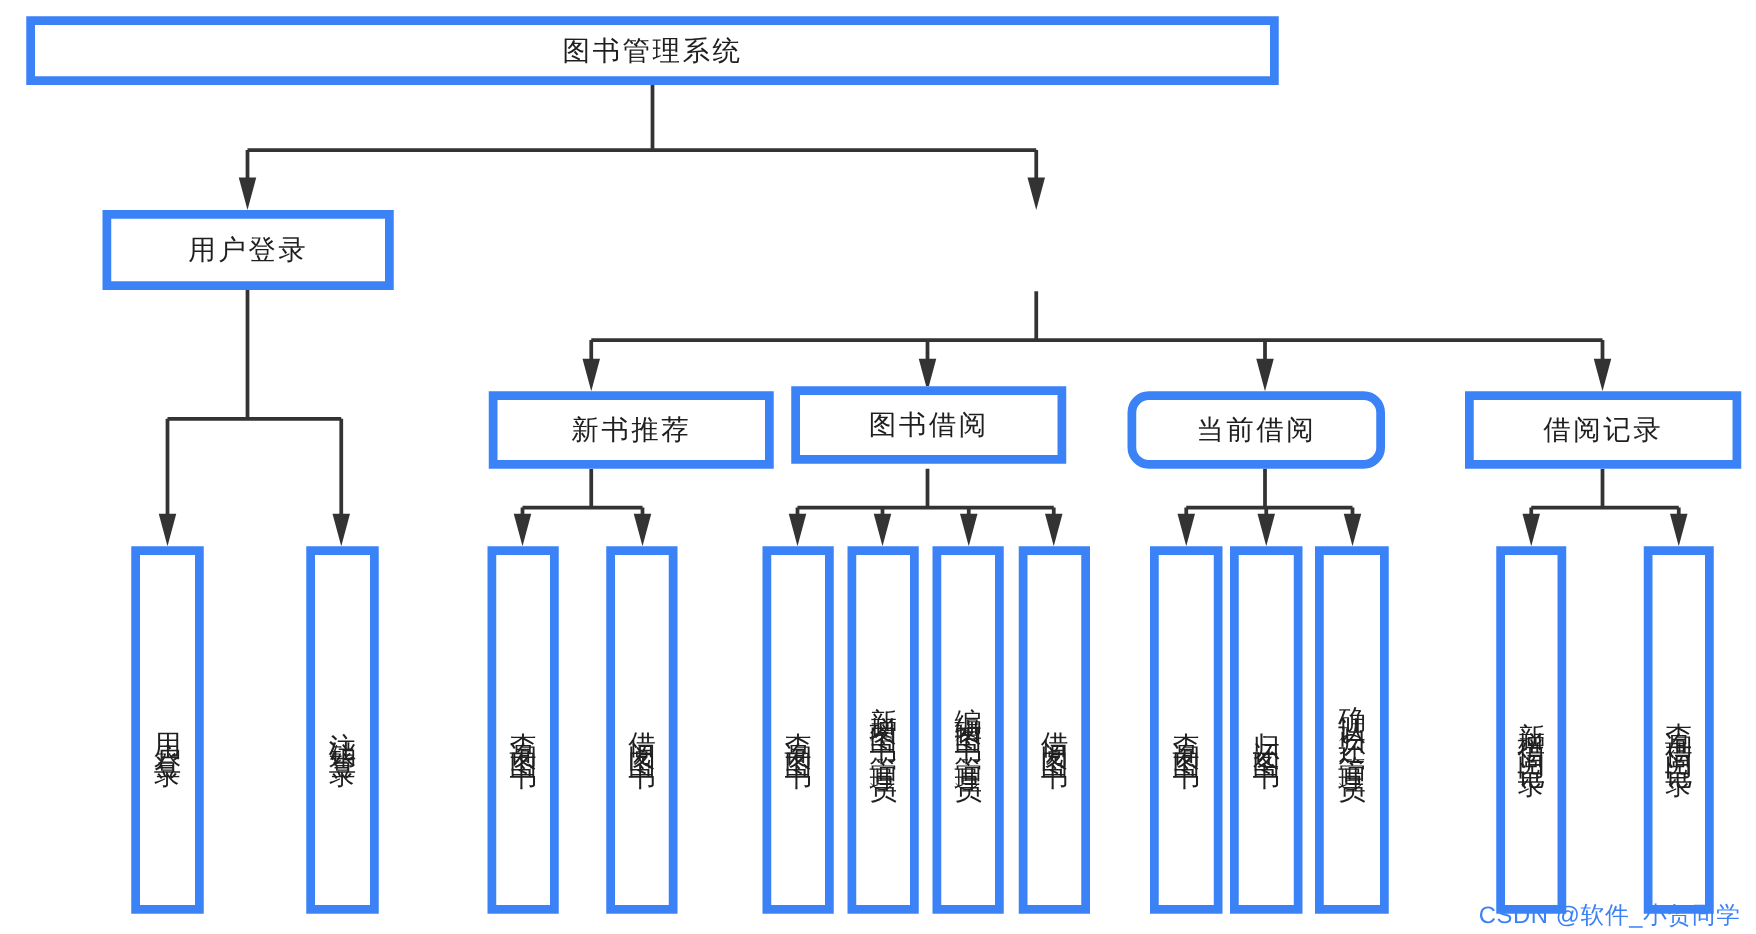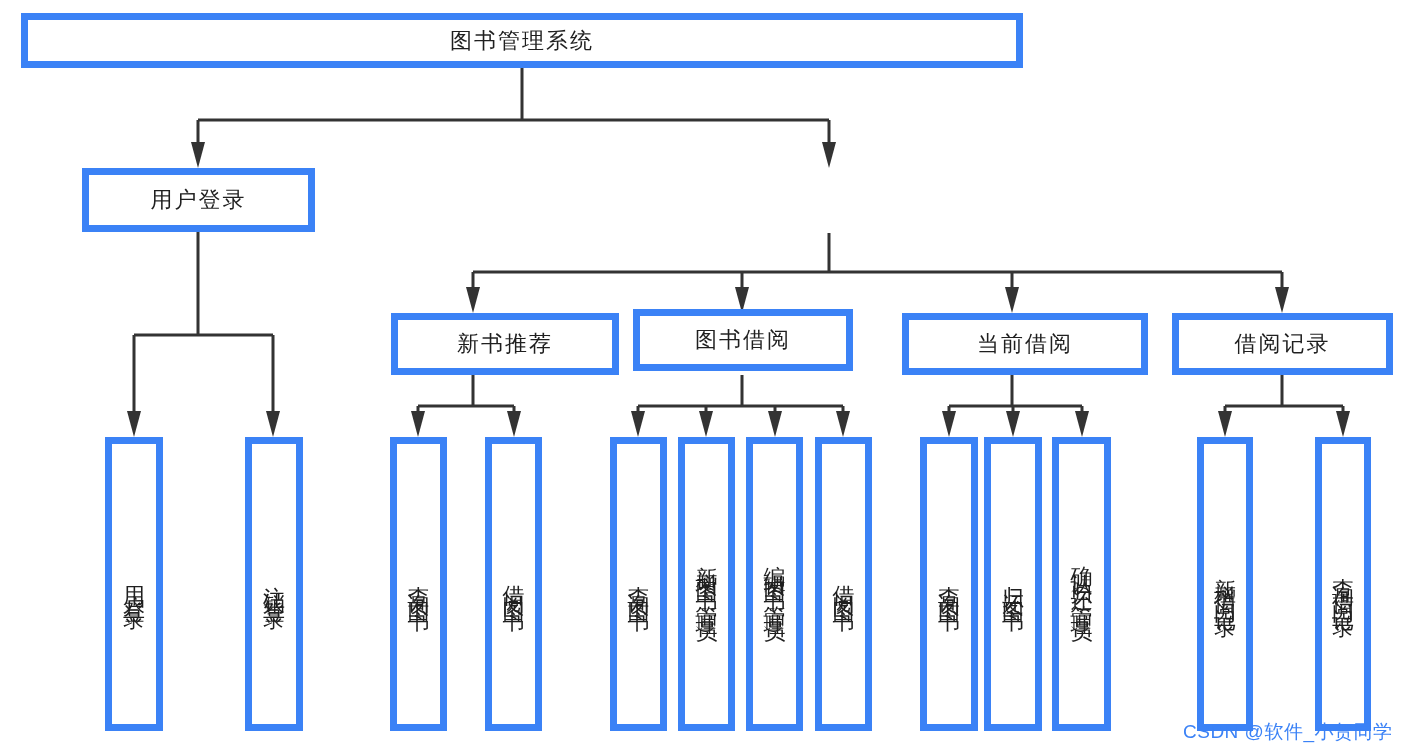--- a/index.html
+++ b/index.html
@@ -124,21 +124,21 @@
   <div class="node" style="left:82px; top:168px; width:233px; height:64px;">
     <span class="hlabel">用户登录</span>
   </div>
 
   <div class="node" style="left:363px; top:313px; width:228px; height:62px;margin-left:28px;">
     <span class="hlabel">新书推荐</span>
   </div>
   <div class="node" style="left:633px; top:309px; width:220px; height:62px;">
     <span class="hlabel">图书借阅</span>
   </div>
-  <div class="node" style="left:902px; top:313px; width:246px; height:62px;">
+  <div class="node" style="left:902px; top:313px; width:206px; height:62px;border-radius:17px;">
     <span class="hlabel">当前借阅</span>
   </div>
   <div class="node" style="left:1172px; top:313px; width:221px; height:62px;">
     <span class="hlabel">借阅记录</span>
   </div>
 
   <div class="node leaf" style="left:105px; top:437px; width:58px; height:294px;">
     <span class="vlabel">用户登录</span>
   </div>
   <div class="node leaf" style="left:245px; top:437px; width:58px; height:294px;">

